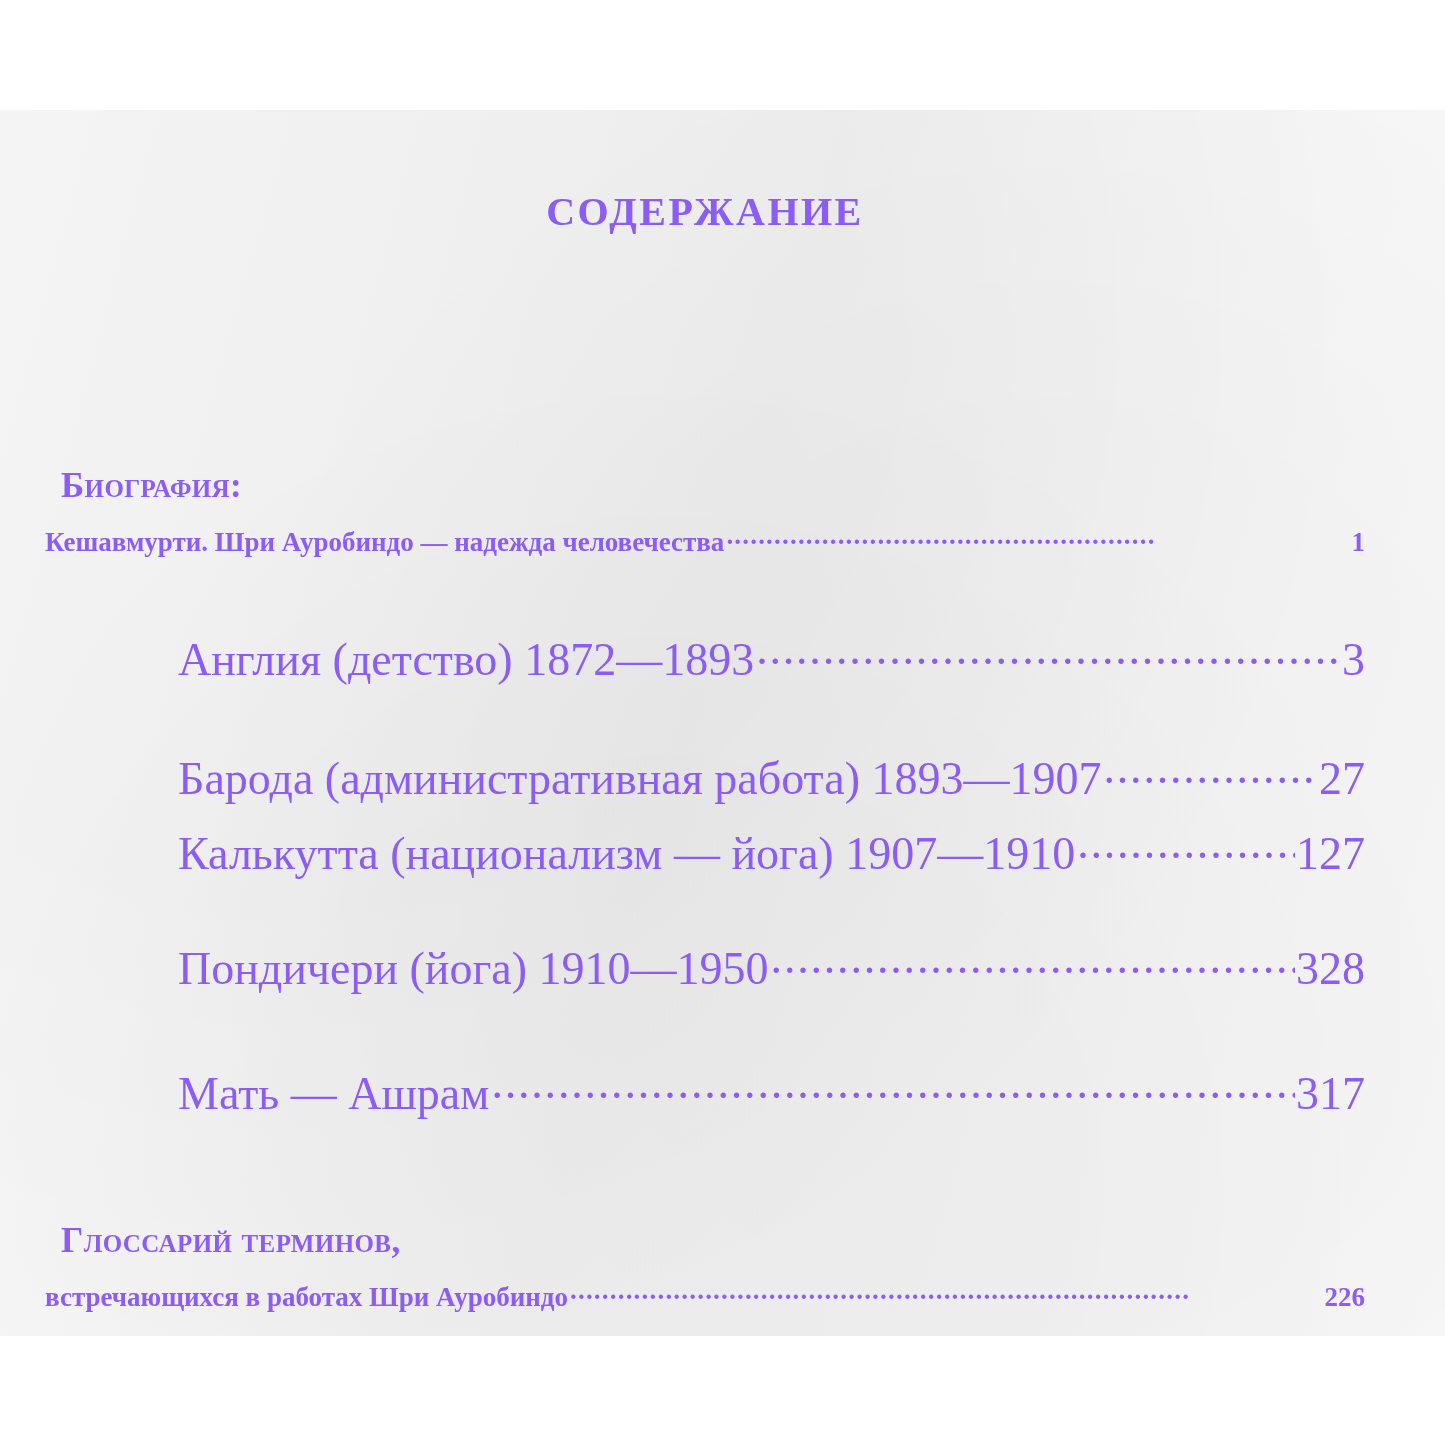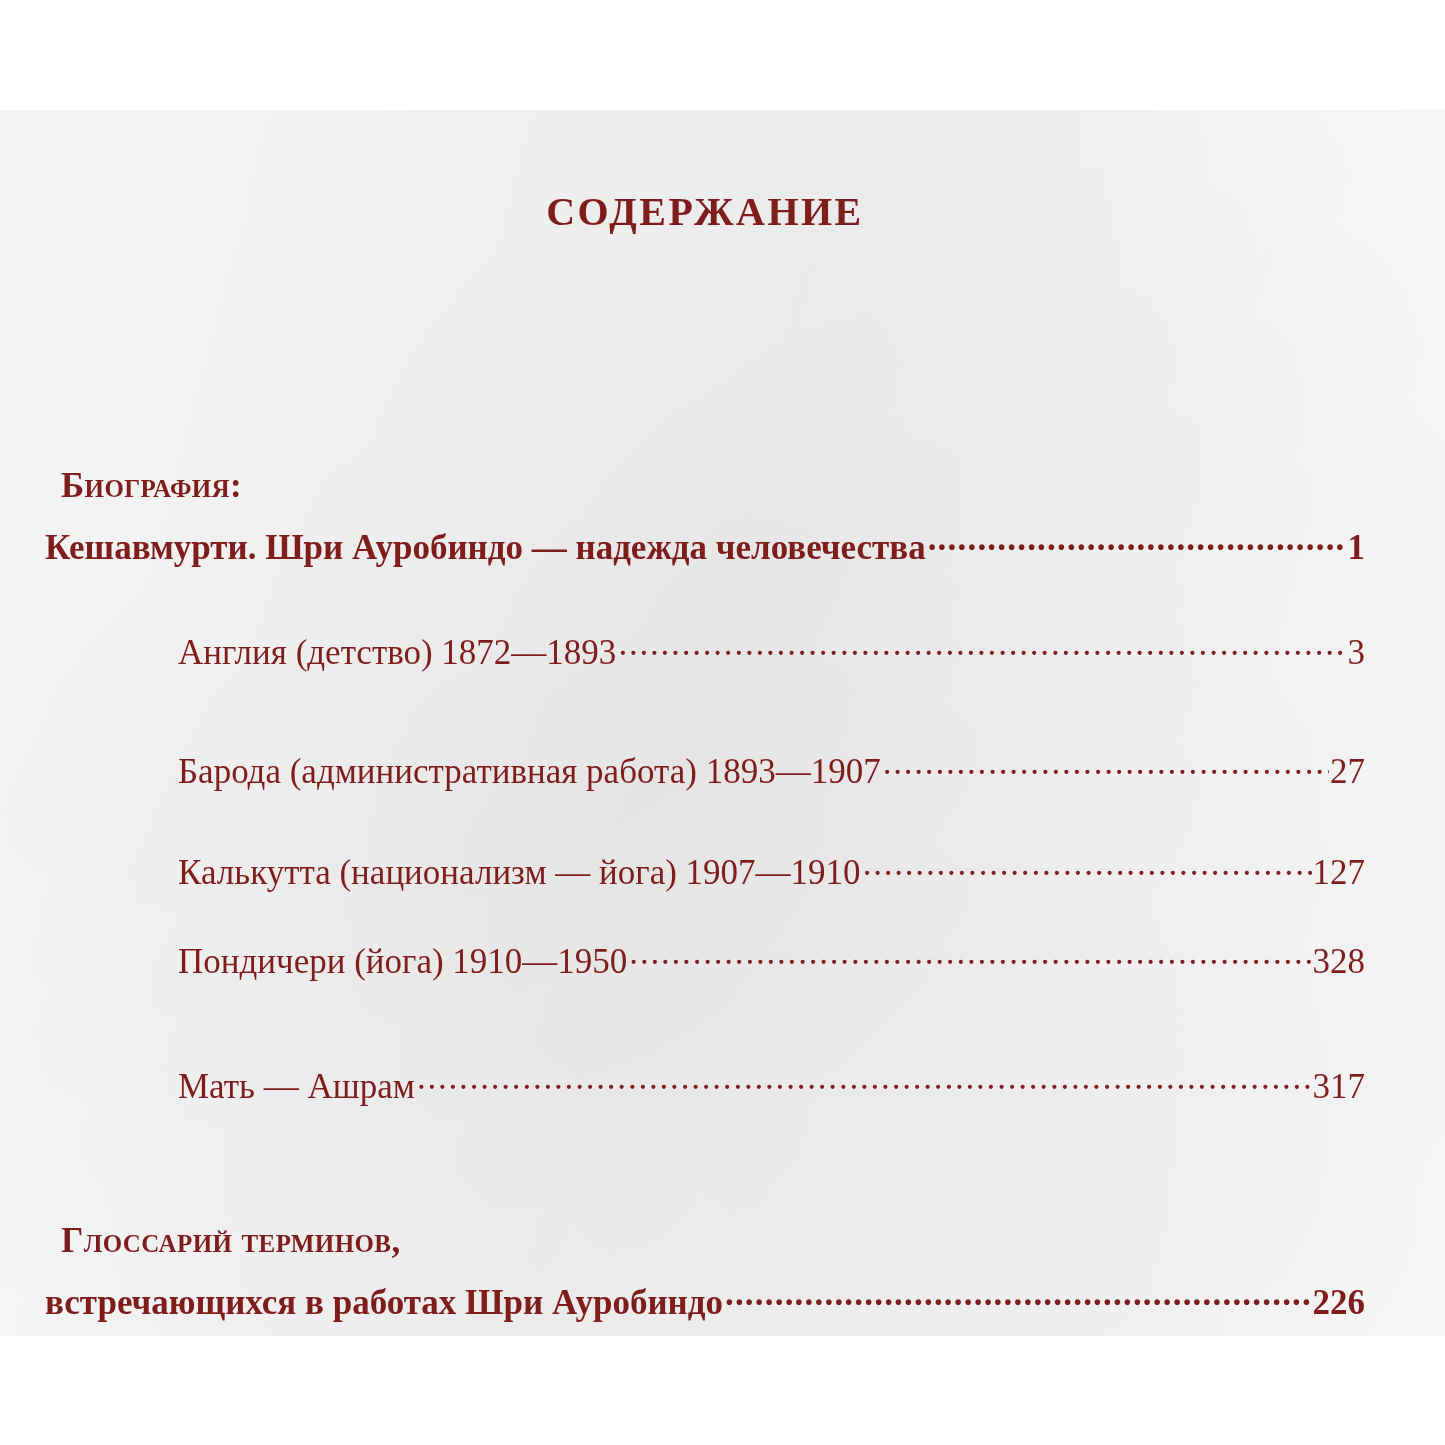--- a/index.html
+++ b/index.html
@@ -45,21 +45,21 @@
       linear-gradient(105deg, rgba(255,255,255,0.55) 0%, rgba(238,238,238,0.30) 48%, rgba(255,255,255,0.50) 100%);
     pointer-events: none;
   }
 
   .content {
     position: absolute;
     left: 45px;
     top: 0;
     width: 1320px;
     height: 100%;
-    color: #7f1d1d;
+    color: #8b5cf6;
     font-family: Liberation Serif, serif;
   }
 
   
   .toc-title {
     position: absolute;
     top: 82px;
     left: 0;
     width: 1320px;
     text-align: center;
@@ -109,40 +109,40 @@
     font-size: 35px;
     line-height: 1.04;
     white-space: nowrap;
   }
   .smallcaps {
     font-variant: small-caps;
     letter-spacing: 0.4px;
   }
   .entry.bold {
     font-weight: bold;
-    font-size: 35px;
+    font-size: 27px;
   }
   .entry.bold .leader .dots {
     letter-spacing: 1.2px;
     font-weight: bold;
   }
 
   
   .entry.plain {
     left: 133px;
     width: 1187px;
-    font-size: 35px;
+    font-size: 46px;
   }
 
   
   #bio-head       { top: 358px; }
   #bio-entry      { top: 414px; }
   #e-england      { top: 519px; }
   #e-baroda       { top: 629px; margin-top: 9px; }
-  #e-calcutta     { top: 739px; }
+  #e-calcutta     { top: 713px; }
   #e-pondicherry  { top: 828px; }
   #e-mother       { top: 953px; }
   #gloss-head     { top: 1113px; }
   #gloss-entry    { top: 1169px; }
 </style>
 </head>
 <body>
 
 <div class="page-wrap">
   <div class="scan">

